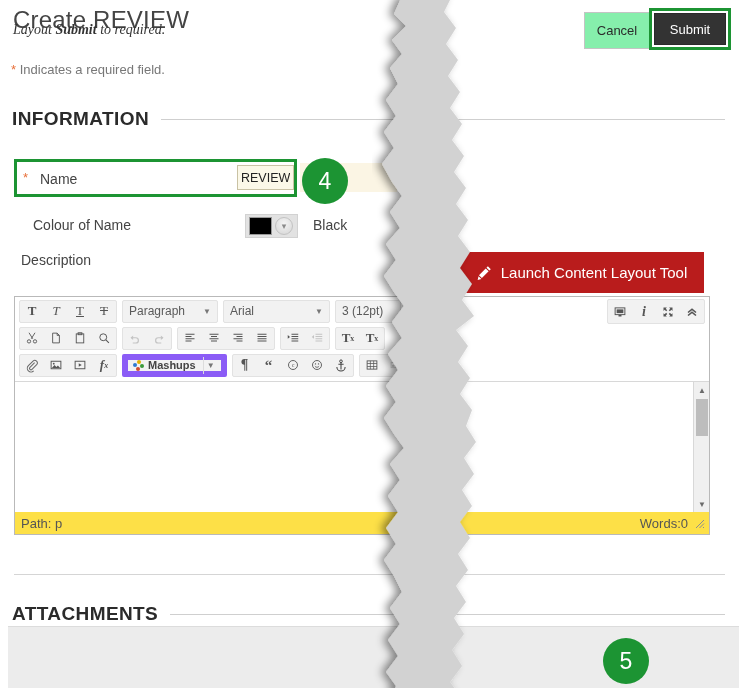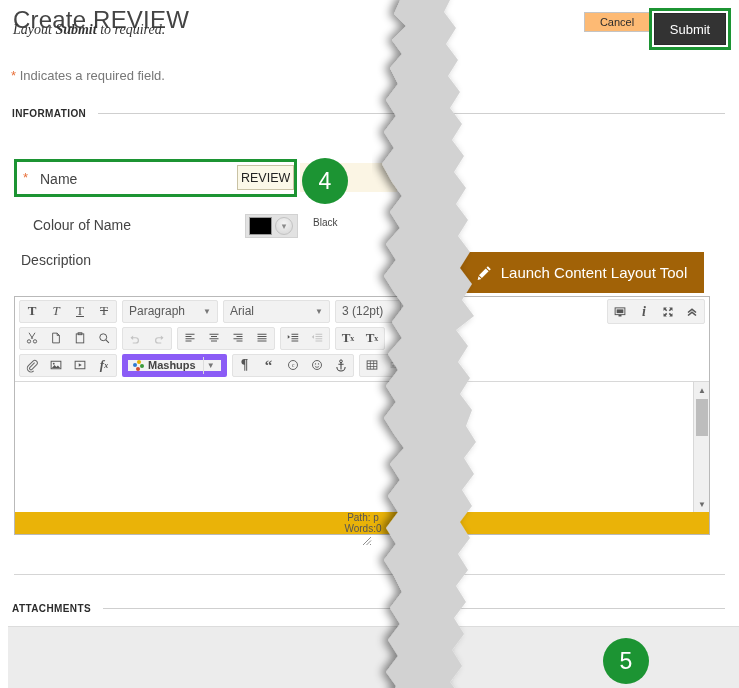--- a/index.html
+++ b/index.html
@@ -23,40 +23,40 @@
     left: 13px;
     top: 6px;
     font-size: 24px;
     font-weight: 400;
     color: #444;
     letter-spacing: 0.2px;
   }
   #required-note {
     position: absolute;
     left: 11px;
-    top: 68px;
+    top: 62px;
     font-size: 13px;
     color: #777;
   }
   #required-note .star {
     color: #e8703a;
     font-size: 13px;
   }
 
   
   .section-head {
     position: absolute;
     left: 12px;
     right: 14px;
     display: flex;
     align-items: center;
     gap: 12px;
   }
   .section-head .label {
-    font-size: 10px;
+    font-size: 19px;
     font-weight: bold;
     color: #2b2b2b;
     letter-spacing: 0.4px;
     white-space: nowrap;
   }
   .section-head .rule {
     flex: 1;
     height: 1px;
     background: #cfcfcf;
   }
@@ -159,21 +159,21 @@
     align-items: center;
     justify-content: center;
     color: #8b8b8b;
     font-size: 9px;
     line-height: 1;
   }
   #colour-value {
     position: absolute;
     left: 280px;
     top: 3px;
-    font-size: 10px;
+    font-size: 14px;
     color: #444;
   }
 
   
   #description-label {
     position: absolute;
     left: 21px;
     top: 252px;
     font-size: 14px;
     color: #444;
@@ -332,28 +332,27 @@
     position: absolute;
     top: 17px; left: 2px;
     width: 12px; height: 37px;
     background: #bdbdbd;
     cursor: pointer;
   }
   #editor-status {
     position: absolute;
     left: 0; right: 0; bottom: 0;
     height: 22px;
-    background: #eab308;
+    background: #fde047;
     display: flex;
     align-items: center;
     padding: 0 4px 0 6px;
     box-sizing: border-box;
-    font-size: 10px;
+    font-size: 13px;
     color: #555;
-    flex-direction: column;
   }
   #editor-status .spacer { flex: 1; }
   #resize-grip {
     width: 12px; height: 12px; margin-left: 5px;
     cursor: nwse-resize;
   }
 
   
   #bottom-rule {
     position: absolute;
@@ -380,25 +379,25 @@
     font-style: italic;
     color: #333;
     font-family: "Liberation Serif", serif;
   }
   #submit-hint b { font-weight: bold; }
   #cancel-button {
     position: absolute;
     left: 584px;
     top: 12px;
     width: 66px;
-    height: 20px;
-    background: #fdba74;
+    height: 37px;
+    background: #86efac;
     border: 1px solid #c4c4c4;
     color: #2b2b2b;
-    font-size: 11px;
+    font-size: 13px;
     font-family: "Liberation Sans", sans-serif;
     cursor: pointer;
   }
   #submit-highlight {
     position: absolute;
     left: 649px;
     top: 8px;
     width: 82px;
     height: 42px;
     border: 3px solid #1c9433;
@@ -472,21 +471,21 @@
   <span class="field-label">Colour of Name</span>
   <div id="colour-picker">
     <span id="colour-swatch" style="background: rgb(0, 0, 0);"></span>
     <span id="colour-caret">▾</span>
   </div>
   <span id="colour-value">Black</span>
 </div>
 
 <div id="description-label">Description</div>
 
-<button id="launch-clt" style="background: #a16207;">
+<button id="launch-clt" style="background: #b91c1c;">
   <span class="pencil">
     <svg width="15" height="15" viewBox="0 0 16 16">
       <path d="M11.6 1.3l3.1 3.1-1.5 1.5-3.1-3.1zM9.3 3.6l3.1 3.1-7.2 7.2-3.1-3.1zM1.6 11.9l3.1 3.1-4 .9z" fill="#ffffff"></path>
     </svg>
   </span>
   <span>Launch Content Layout Tool</span>
 </button>
 
 <div id="editor">
 

